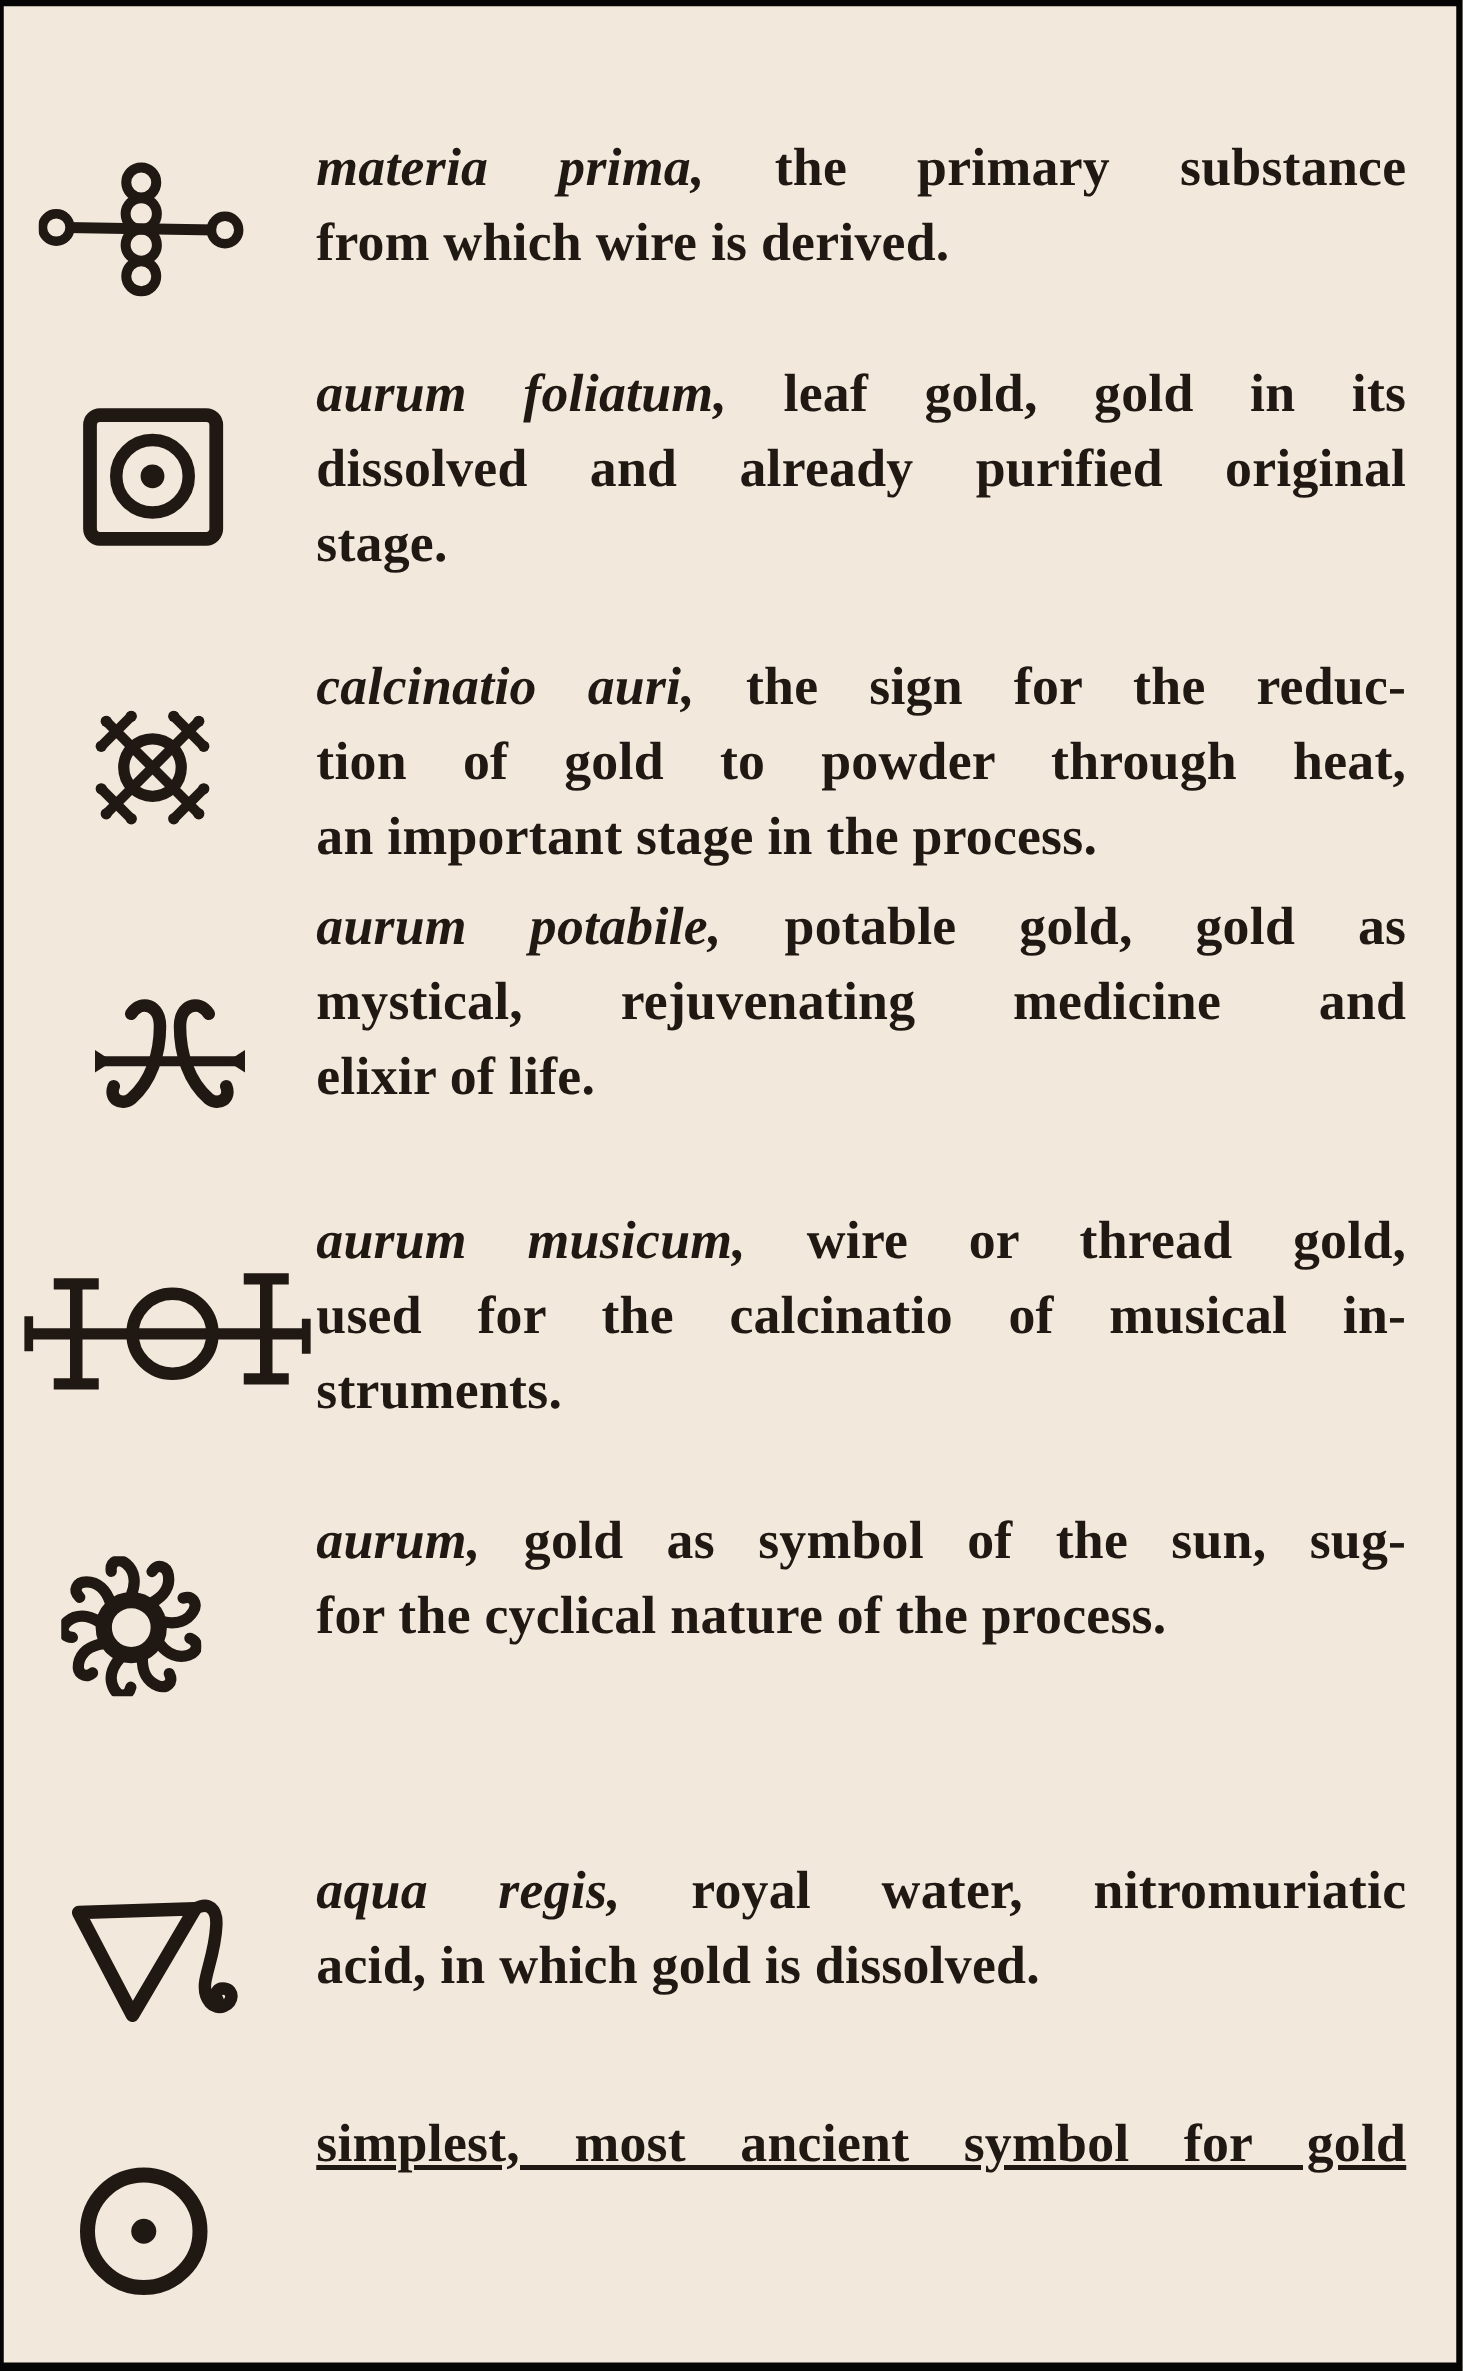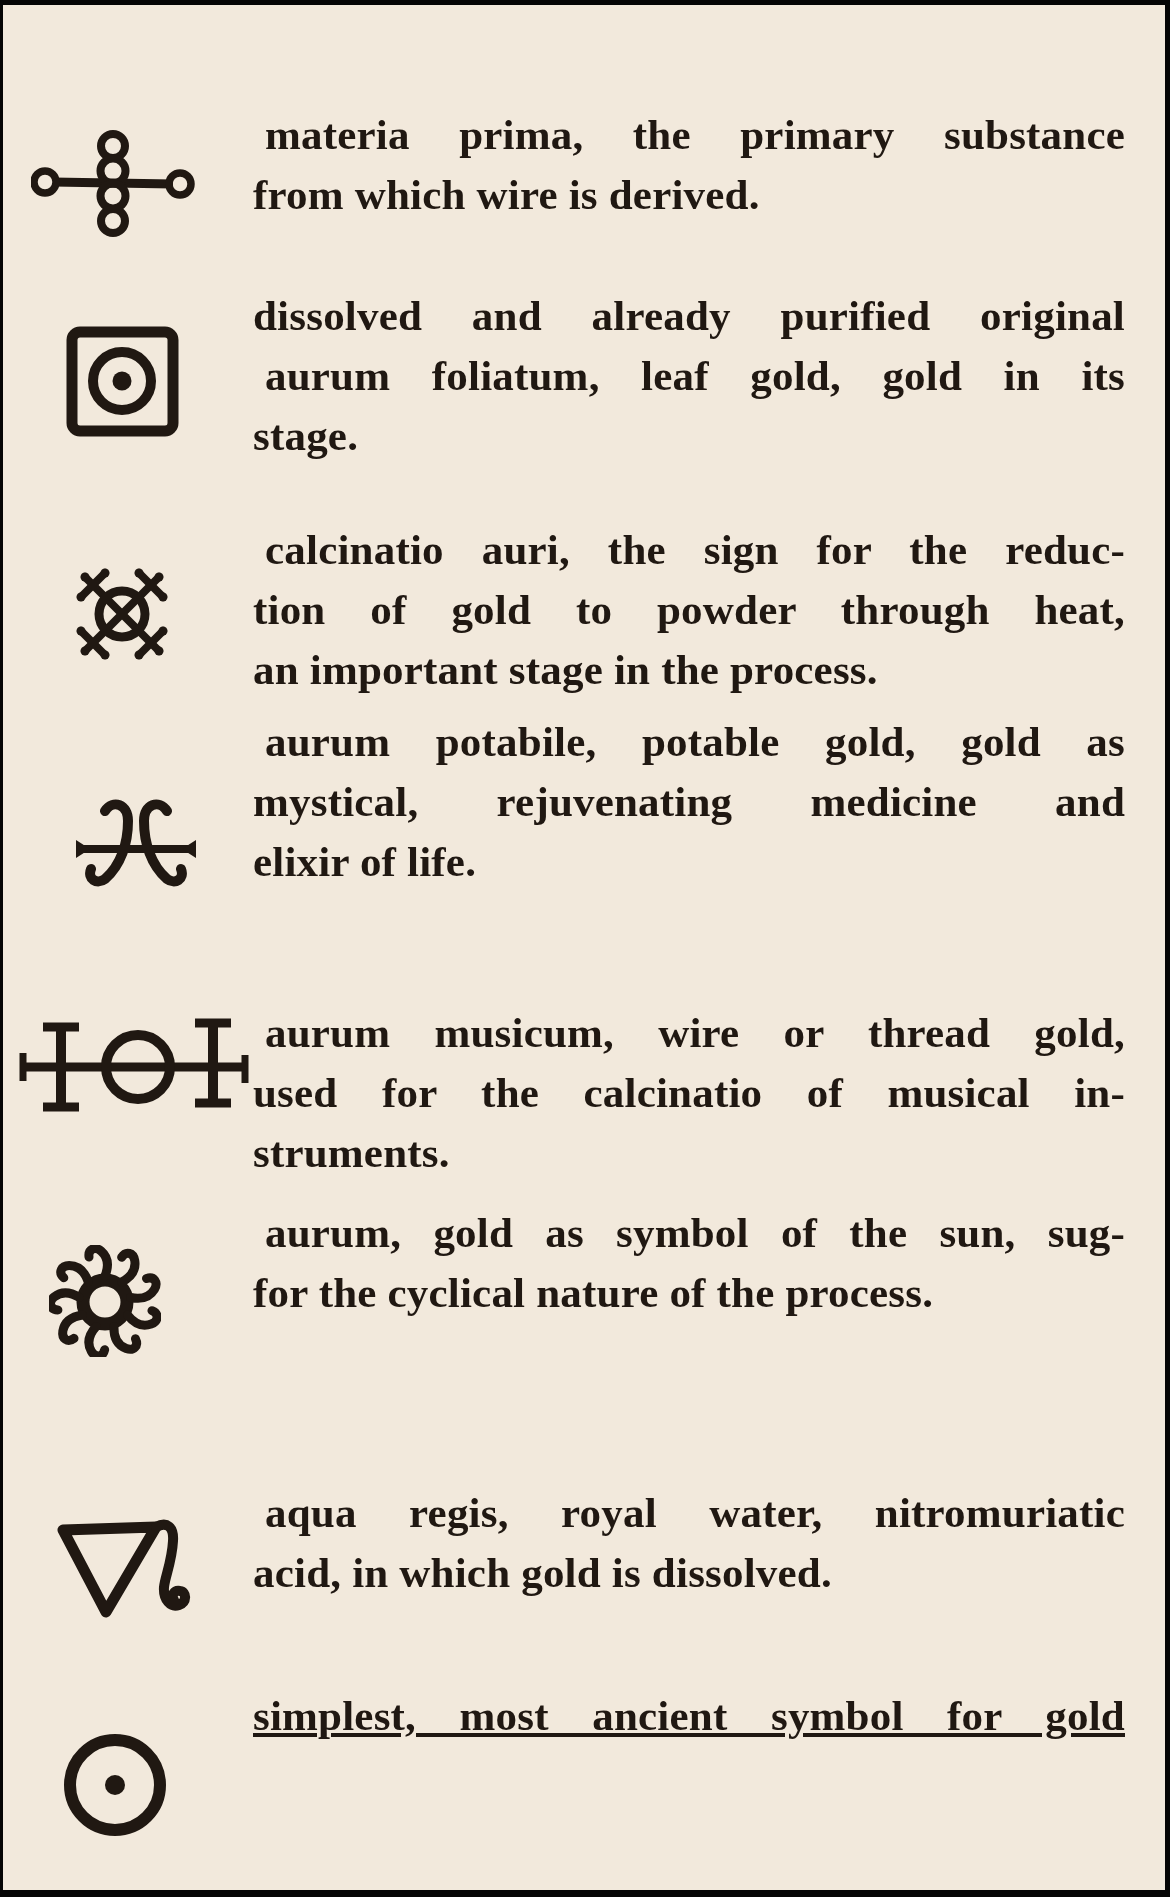--- a/index.html
+++ b/index.html
@@ -16,27 +16,27 @@
   }
   .sym{position:absolute;}
   .sym svg{display:block;color:var(--ink,#221a12);}
   .txt{
     position:absolute;left:250px;width:872px;
     font-size:43px;line-height:60px;font-weight:700;
     letter-spacing:0.2px;
   }
   .line{text-align:justify;text-align-last:justify;}
   .line.last{text-align:justify;text-align-last:left;}
-  .it{margin-left:12px;}
+  .it{font-style:italic;}
   
   #entries .entry:nth-child(1) .txt{top:100px;}
   #entries .entry:nth-child(2) .txt{top:281px;}
   #entries .entry:nth-child(3) .txt{top:515px;}
   #entries .entry:nth-child(4) .txt{top:707px;}
-  #entries .entry:nth-child(5) .txt{top:998px;}
+  #entries .entry:nth-child(5) .txt{top:958px;}
   #entries .entry:nth-child(6) .txt{top:1198px;}
   #entries .entry:nth-child(7) .txt{top:1478px;}
   #entries .entry:nth-child(8) .txt{top:1681px;text-decoration:underline;}
   #entries .entry:nth-child(1) .sym{left:28px;top:124px;}
   #entries .entry:nth-child(2) .sym{left:62px;top:320px;}
   #entries .entry:nth-child(3) .sym{left:58px;top:548px;}
   #entries .entry:nth-child(4) .sym{left:70px;top:794px;}
   #entries .entry:nth-child(5) .sym{left:14px;top:1008px;}
   #entries .entry:nth-child(6) .sym{left:46px;top:1240px;}
   #entries .entry:nth-child(7) .sym{left:50px;top:1512px;}
@@ -66,22 +66,22 @@
   </div>
       <div class="entry">
     <div class="sym">
           <svg width="115" height="114" viewBox="0 0 115 114" xmlns="http://www.w3.org/2000/svg">
     <rect x="7" y="7" width="101" height="99" rx="8" fill="none" stroke="currentColor" stroke-width="11"></rect>
     <circle cx="57" cy="56" r="29" fill="none" stroke="currentColor" stroke-width="10"></circle>
     <circle cx="57" cy="56" r="9.5" fill="currentColor"></circle>
   </svg>
         </div>
     <div class="txt">
+          <div class="line"><span class="it">aurum foliatum,</span><span> leaf gold, gold in its</span></div>
           <div class="line"><span>dissolved and already purified original</span></div>
-          <div class="line"><span class="it">aurum foliatum,</span><span> leaf gold, gold in its</span></div>
           <div class="line last"><span>stage.</span></div>
         </div>
   </div>
       <div class="entry">
     <div class="sym">
           <svg width="122" height="122" viewBox="0 0 122 122" xmlns="http://www.w3.org/2000/svg">
     <g stroke="currentColor" stroke-width="8" stroke-linecap="round" fill="none">
       <line x1="24" y1="24" x2="98" y2="98"></line>
               <line x1="98" y1="24" x2="24" y2="98"></line>
       <line x1="20" y1="44" x2="44" y2="20"></line>

